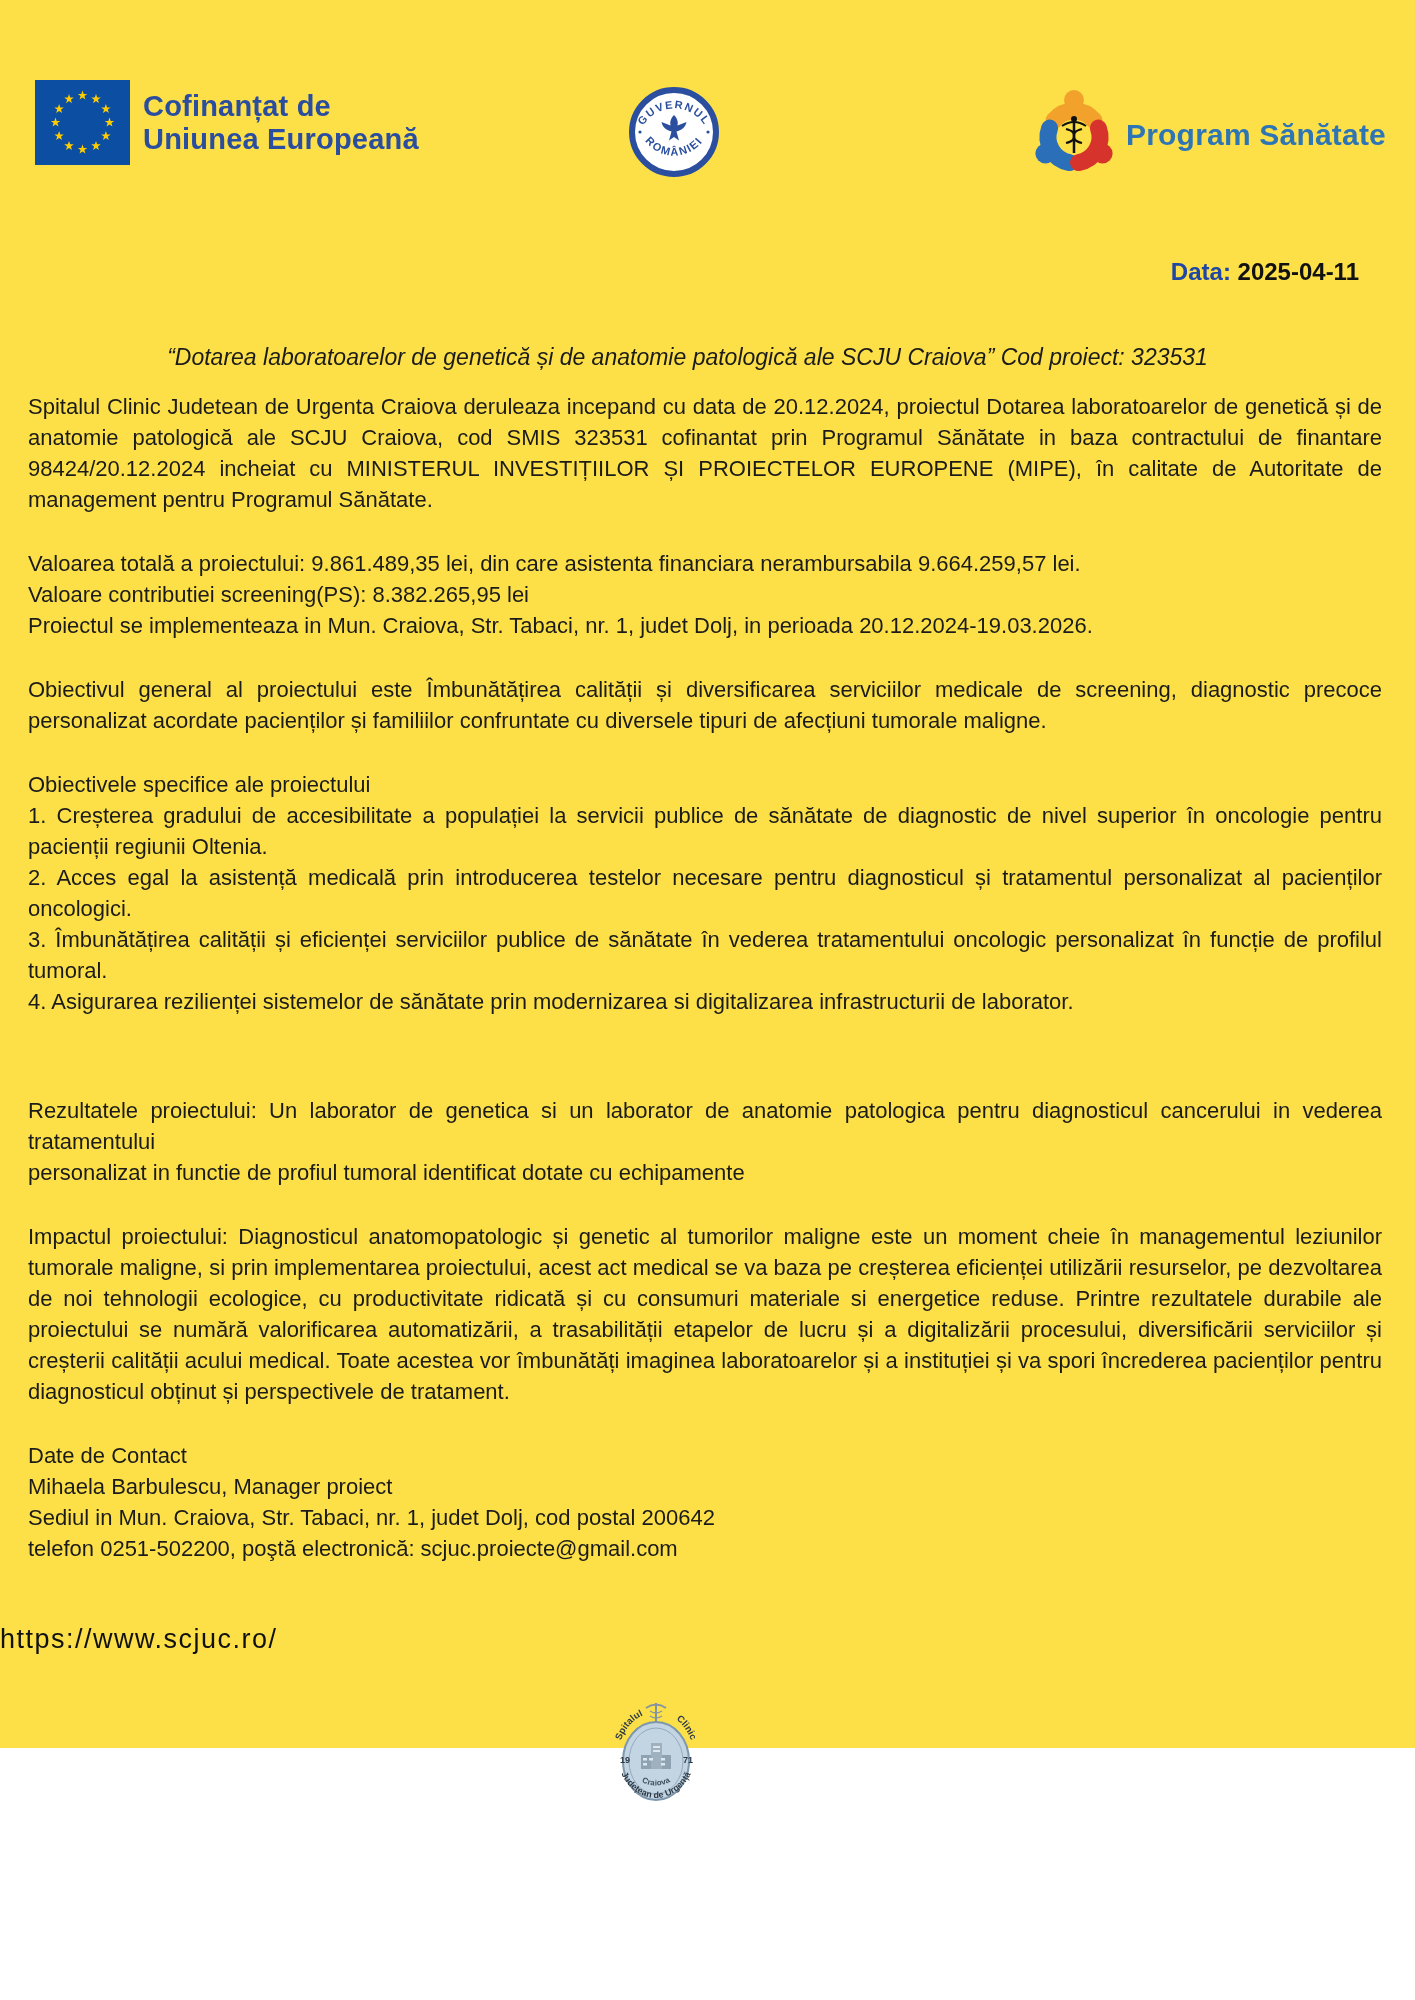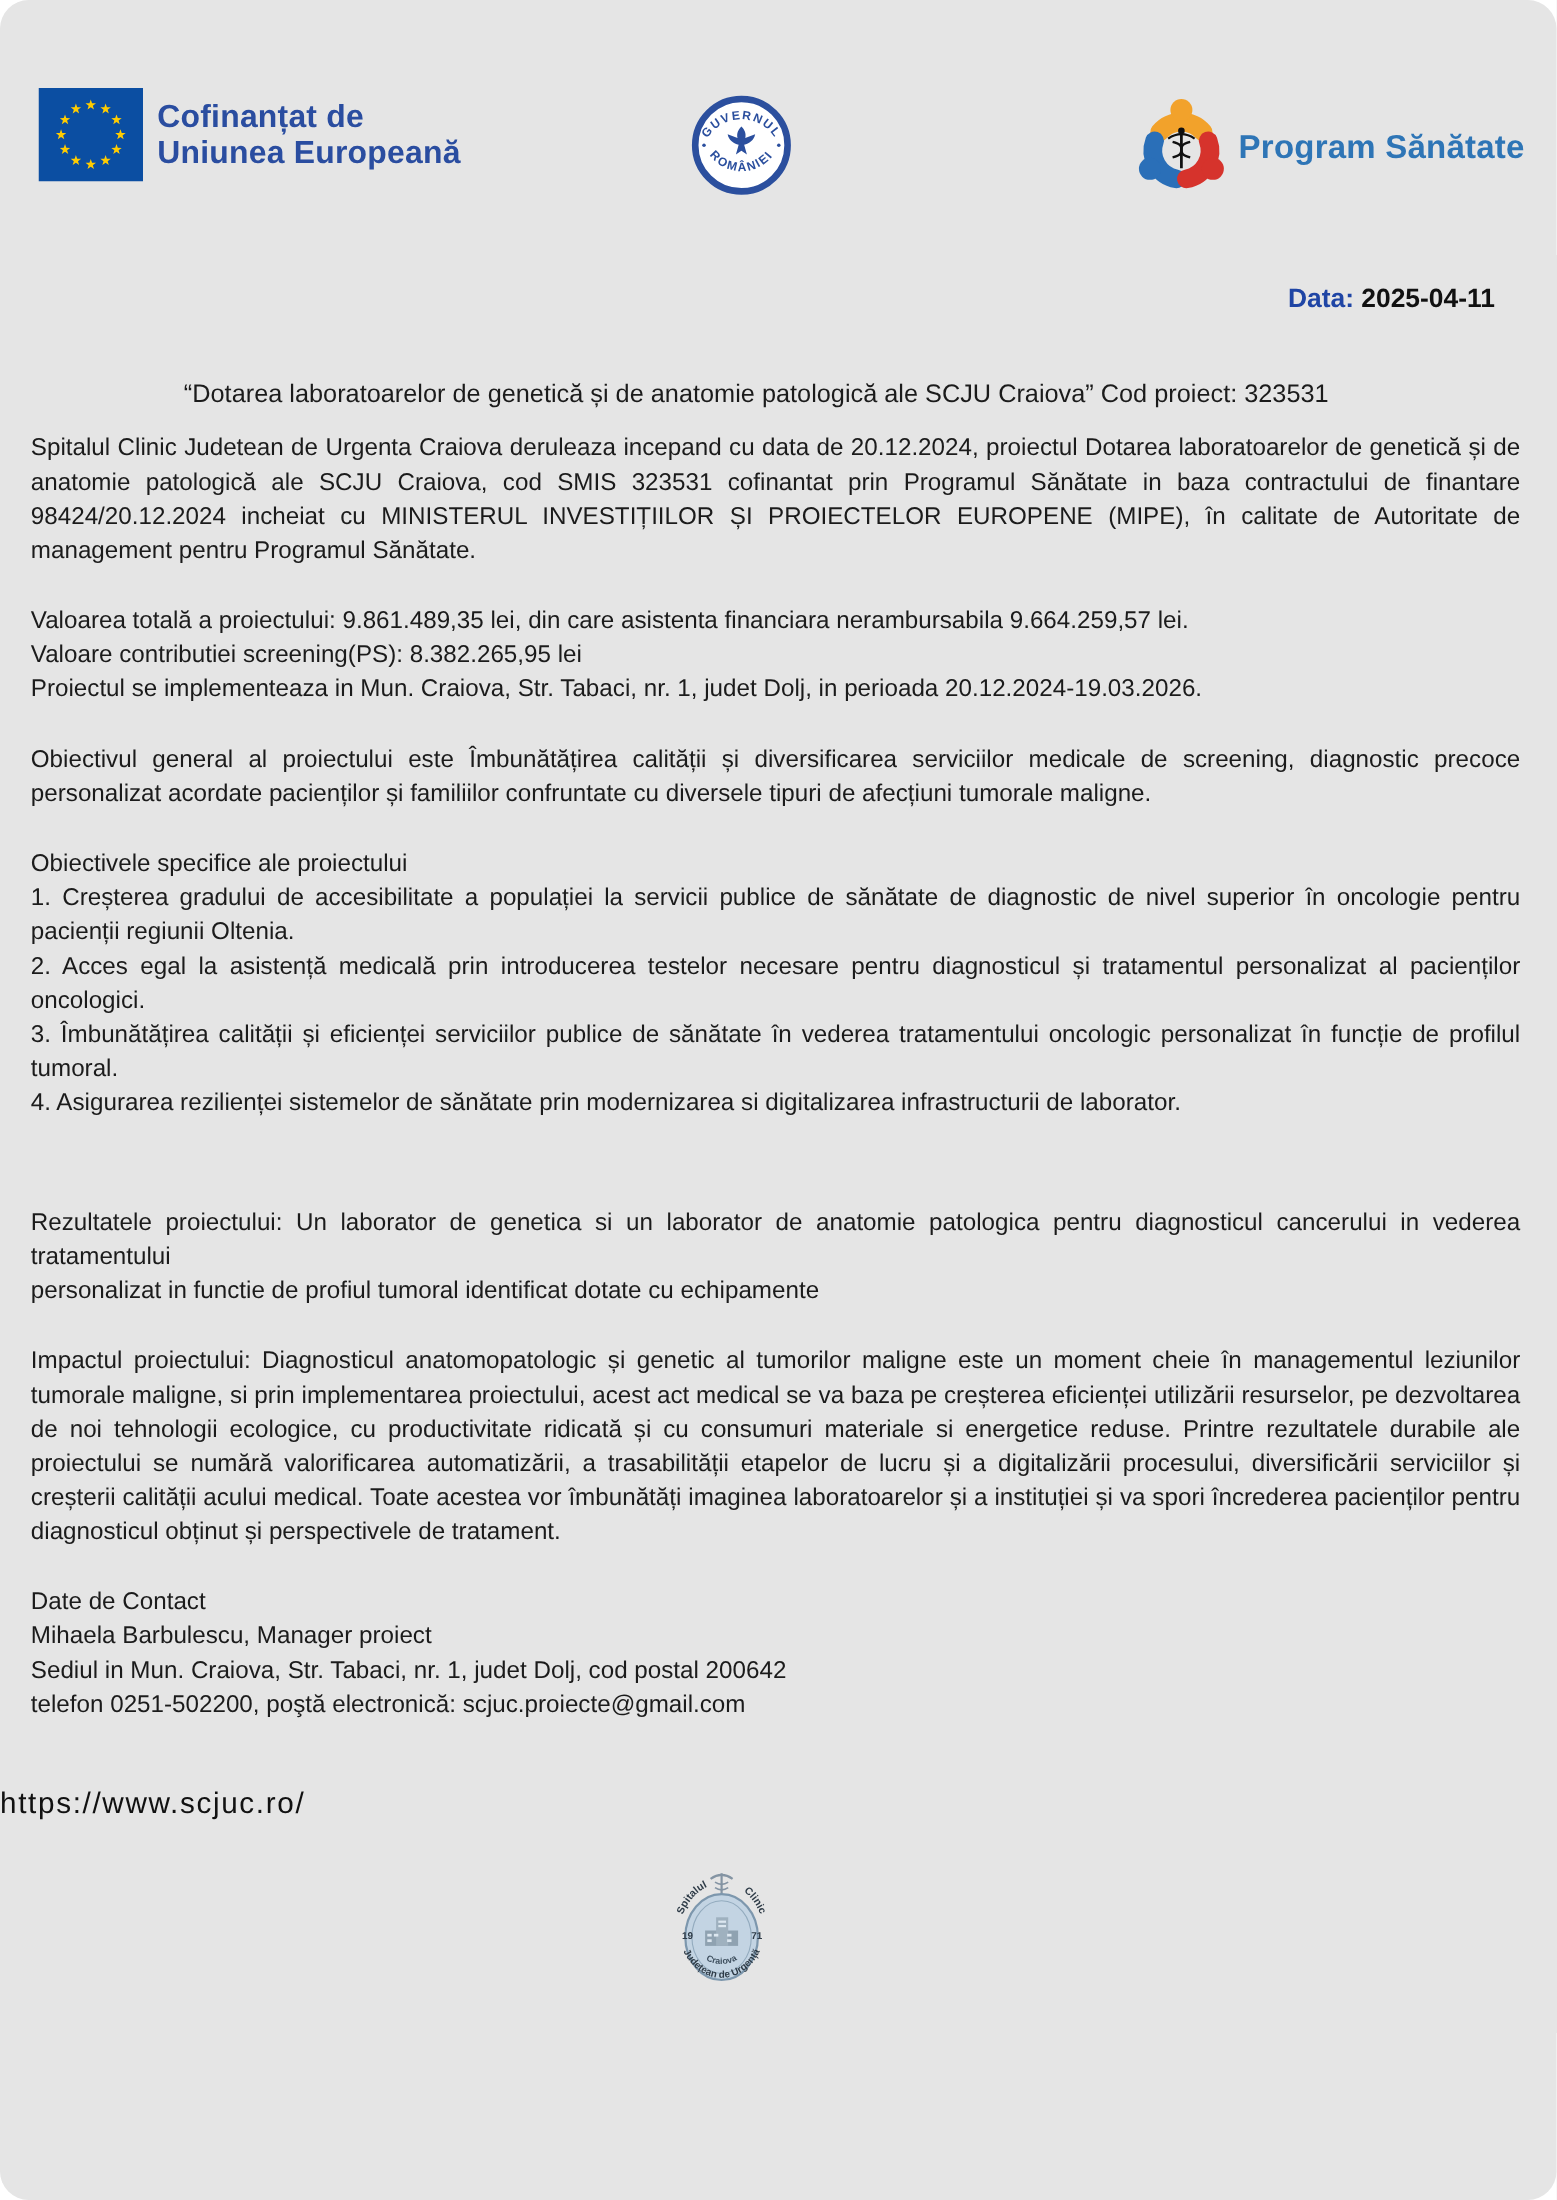--- a/index.html
+++ b/index.html
@@ -2,38 +2,38 @@
 <html><head>
 <meta charset="utf-8">
 <style>
   * { margin:0; padding:0; box-sizing:border-box; }
   html,body { background:#ffffff; }
   body {
     width:1415px; height:2000px; overflow:hidden;
     font-family:"Liberation Sans","DejaVu Sans",sans-serif;
     color:#1b1b1b;
   }
-  .page { position:relative; width:1415px; height:2000px; background:#e5e5e5;border-radius:26px; }
+  .page { position:relative; width:1415px; height:1748px; background:#fde047; }
 
   
   .logos { position:relative; height:200px; }
   .eu-block { position:absolute; left:35px; top:80px; display:flex; align-items:center; gap:13px; }
   .eu-text { font-size:29px; font-weight:bold; color:#2a4da0; line-height:33px; letter-spacing:0.2px; }
   .gov-seal { position:absolute; left:628px; top:86px; }
   .ps-block { position:absolute; left:1028px; top:85px; display:flex; align-items:center; gap:6px; }
   .ps-text { font-size:30px; font-weight:bold; color:#2e75b6; letter-spacing:0.2px; }
 
   
   .doc-title { margin-top:64px; text-align:center; padding-right:284px;
     font-size:30px; font-weight:bold; color:#111; letter-spacing:0.5px; }
   .date-line { margin-top:58px; text-align:right; padding-right:56px;
     font-size:24px; font-weight:bold; color:#111; }
   .date-label { color:#1f45a5; }
   .project-heading { margin-top:58px; text-align:center; padding-right:40px;
-    font-size:23px; color:#1b1b1b; }
+    font-size:23px; color:#1b1b1b;font-style:italic; }
 
   
   .content { margin-top:20px; padding:0 33px 0 28px; font-size:22px; line-height:31px; }
   .justify { text-align:justify; }
   .para { margin-top:33px; }
   .para.first { margin-top:0; }
   .para.gap-values { }
   .para.gap-large { margin-top:78px; }
 
   

